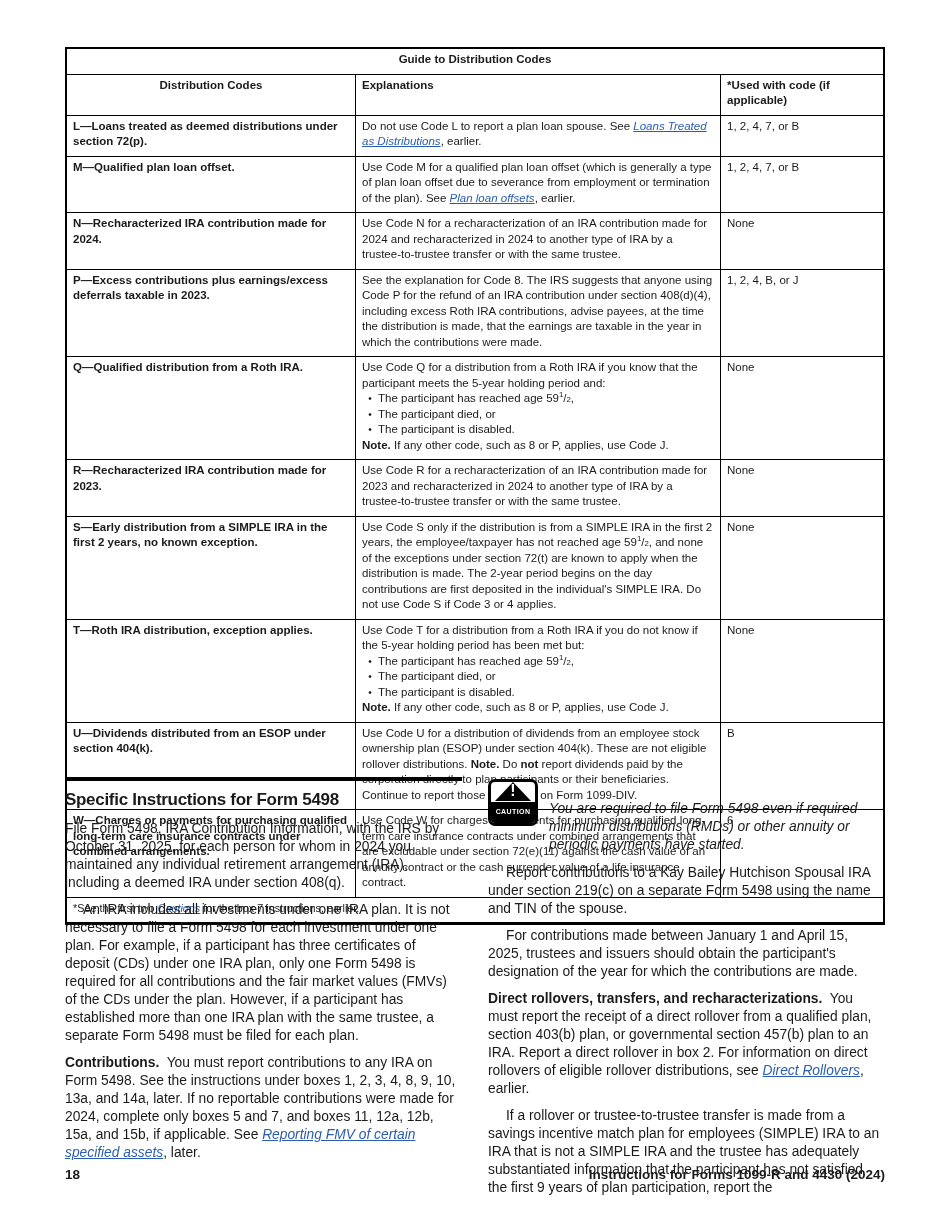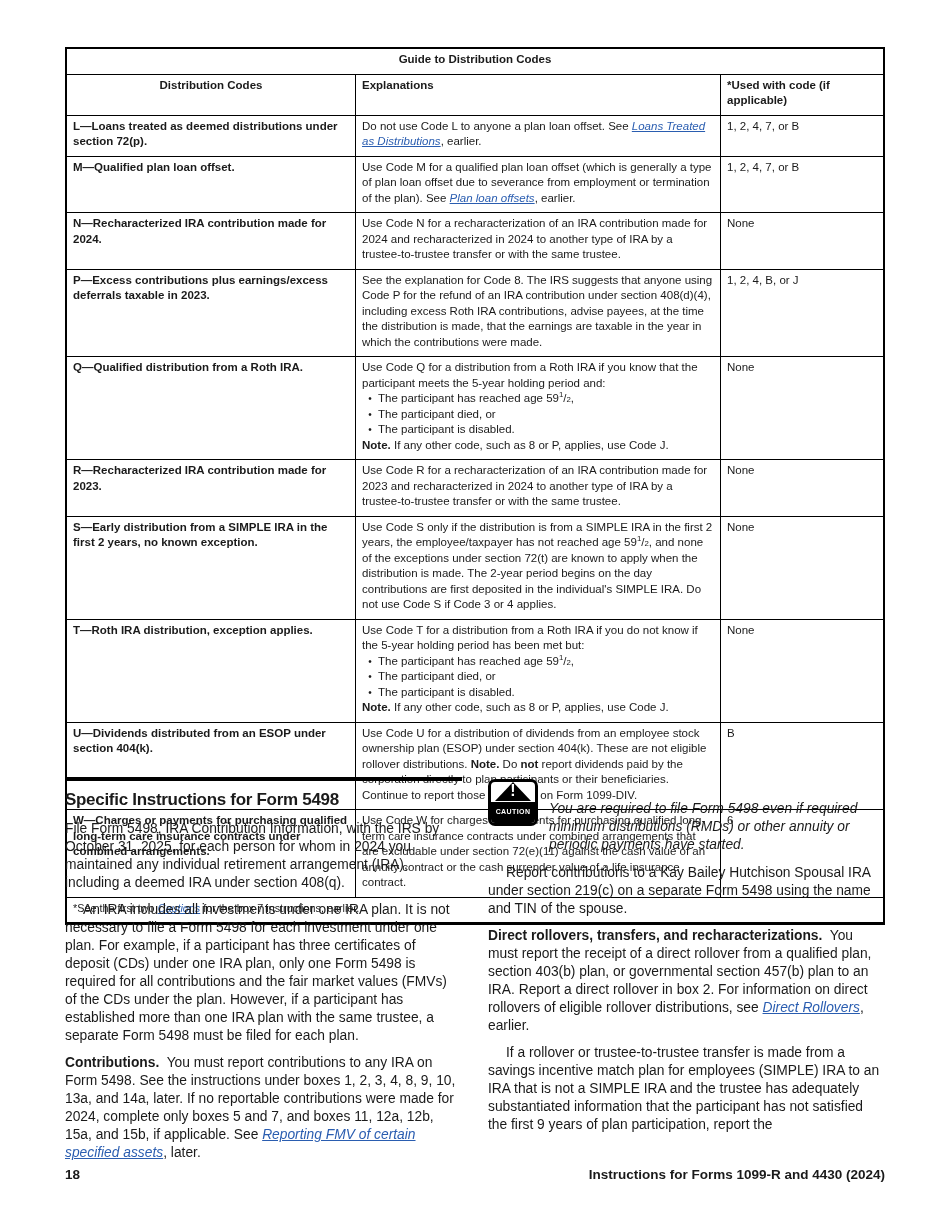--- a/index.html
+++ b/index.html
@@ -66,21 +66,21 @@
         <tr>
           <th class="h1">Distribution Codes</th>
           <th class="h2">Explanations</th>
           <th class="h3">*Used with code (if applicable)</th>
         </tr>
       </thead>
       <tbody>
           <tr>
             <td class="c1">L—Loans treated as deemed distributions under section 72(p).</td>
             <td class="c2">
-              <div class="cell-p"><span>Do not use Code L to anyone a plan loan offset. See </span><a class="lnk" href="#">Loans Treated as Distributions</a><span>, earlier.</span></div>
+              <div class="cell-p"><span>Do not use Code L to report a plan loan spouse. See </span><a class="lnk" href="#">Loans Treated as Distributions</a><span>, earlier.</span></div>
             </td>
             <td class="c3">1, 2, 4, 7, or B</td>
           </tr>
           <tr>
             <td class="c1">M—Qualified plan loan offset.</td>
             <td class="c2">
               <div class="cell-p"><span>Use Code M for a qualified plan loan offset (which is generally a type of plan loan offset due to severance from employment or termination of the plan). See </span><a class="lnk" href="#">Plan loan offsets</a><span>, earlier.</span></div>
             </td>
             <td class="c3">1, 2, 4, 7, or B</td>
           </tr>
@@ -192,20 +192,21 @@
         <div class="caution-icon">
           <div class="ci-tri">
             <span class="ci-bang">!</span>
           </div>
           <div class="ci-label">CAUTION</div>
         </div>
         <div class="caution-text">You are required to file Form 5498 even if required minimum distributions (RMDs) or other annuity or periodic payments have started.</div>
       </div>
       <div id="right-paras">
           <div class="para ind"><span>Report contributions to a Kay Bailey Hutchison Spousal IRA under section 219(c) on a separate Form 5498 using the name and TIN of the spouse.</span></div>
+          <div class="para ind"><span>For contributions made between January 1 and April 15, 2025, trustees and issuers should obtain the participant's designation of the year for which the contributions are made.</span></div>
           <div class="para"><span class="b">Direct rollovers, transfers, and recharacterizations.</span><span>&nbsp; You must report the receipt of a direct rollover from a qualified plan, section 403(b) plan, or governmental section 457(b) plan to an IRA. Report a direct rollover in box 2. For information on direct rollovers of eligible rollover distributions, see </span><a class="lnk" href="#">Direct Rollovers</a><span>, earlier.</span></div>
           <div class="para ind"><span>If a rollover or trustee-to-trustee transfer is made from a savings incentive match plan for employees (SIMPLE) IRA to an IRA that is not a SIMPLE IRA and the trustee has adequately substantiated information that the participant has not satisfied the first 9 years of plan participation, report the</span></div>
         </div>
     </div>
 
   </div>
 
   <div class="footer">
     <span>18</span>
     <span>Instructions for Forms 1099-R and 4430 (2024)</span>

